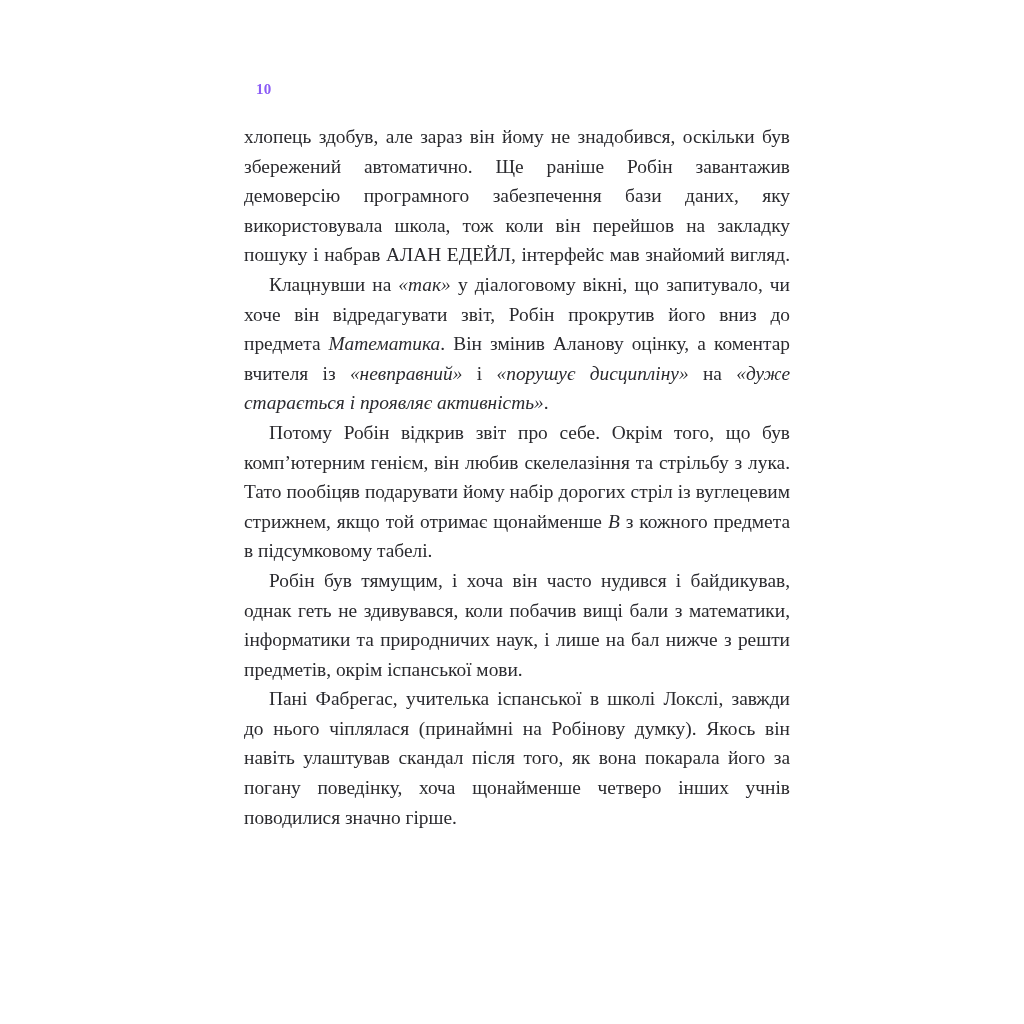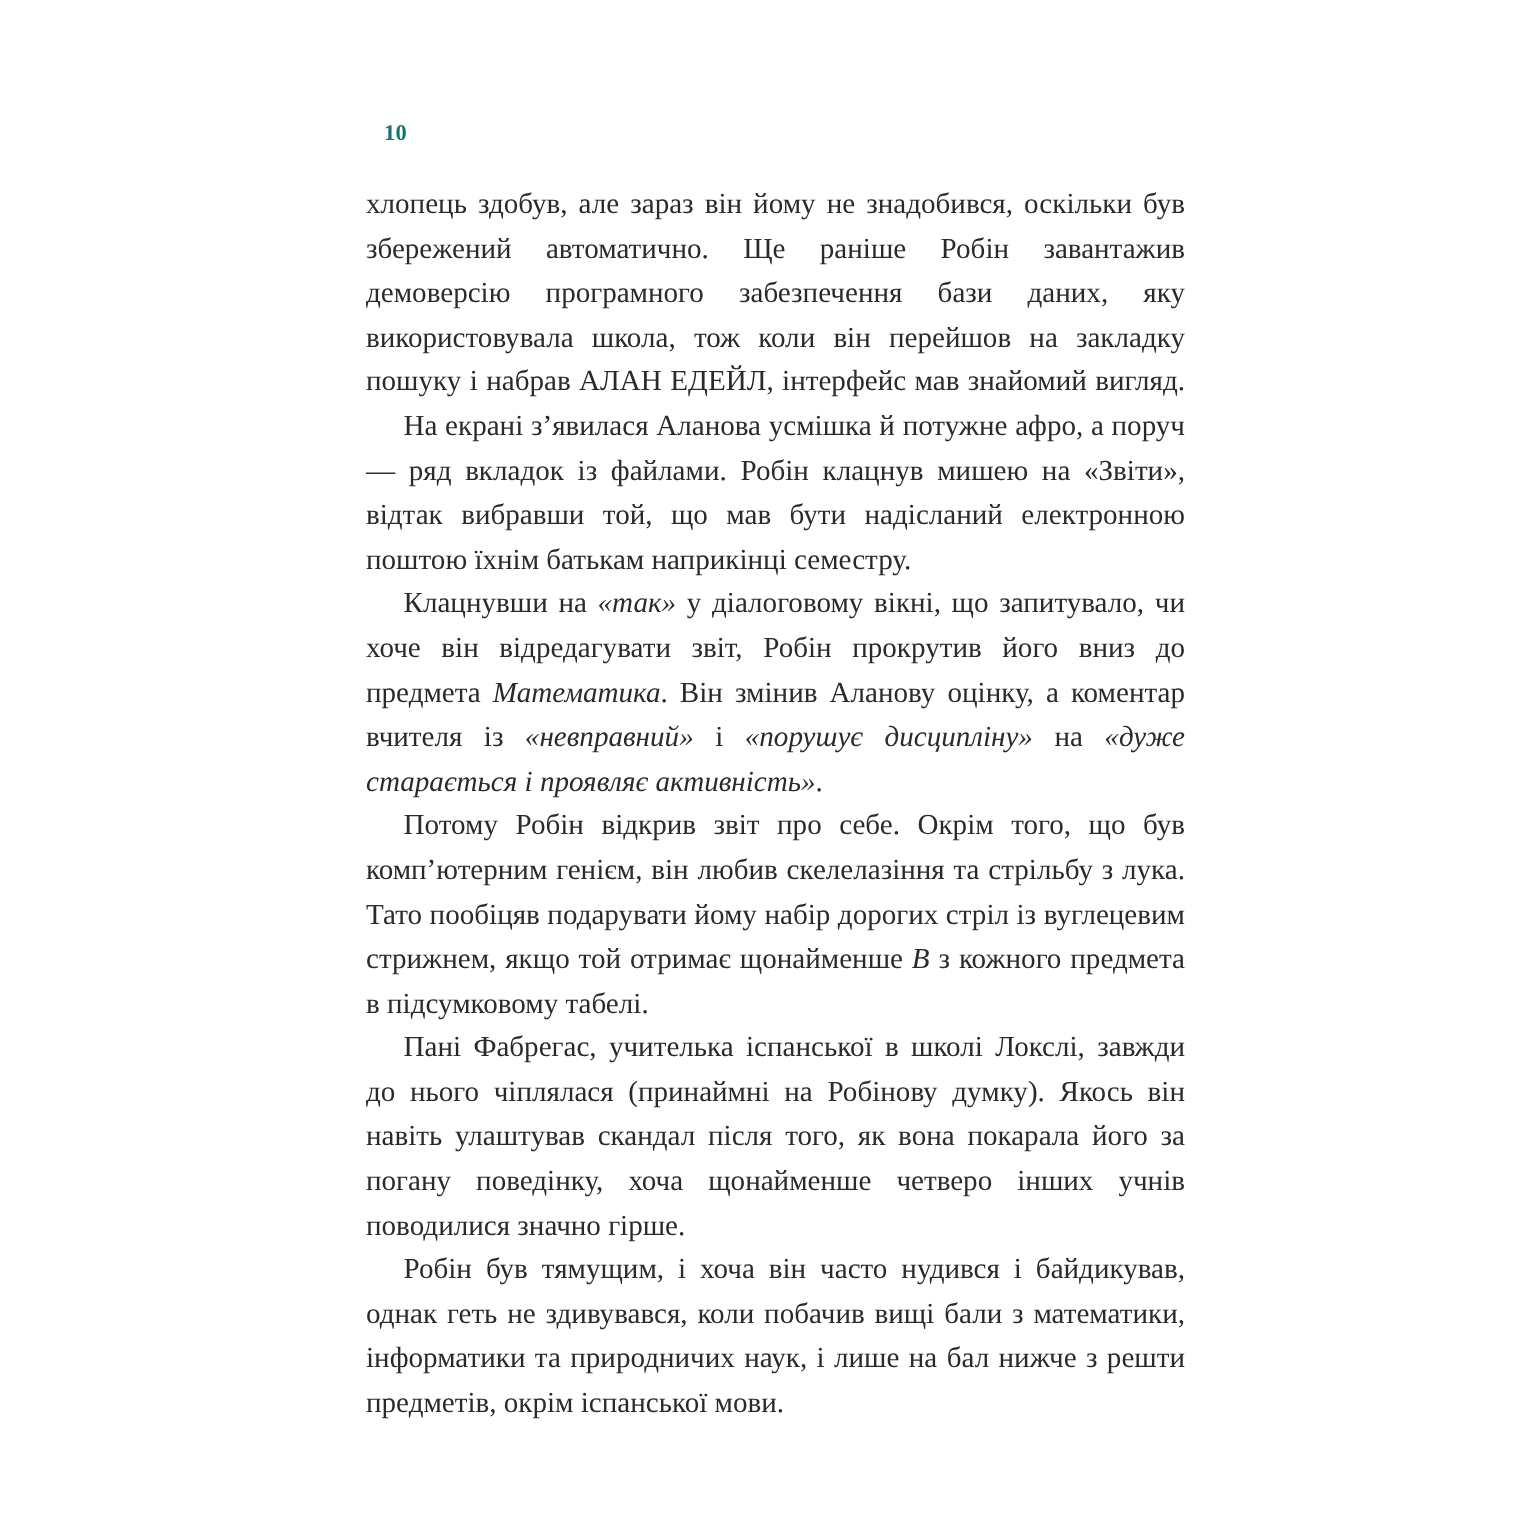--- a/index.html
+++ b/index.html
@@ -17,21 +17,21 @@
     box-sizing: border-box;
   }
   .folio {
     position: absolute;
     left: 256px;
     top: 82px;
     font-family: "Liberation Serif", "DejaVu Serif", serif;
     font-weight: bold;
     font-size: 15px;
     line-height: 1;
-    color: #0f766e;
+    color: #8b5cf6;
     letter-spacing: 0.2px;
   }
   .textblock {
     position: absolute;
     left: 244px;
     top: 122px;
     width: 546px;
     font-family: "Liberation Serif", "DejaVu Serif", serif;
     font-size: 19.4px;
     line-height: 29.6px;
@@ -63,20 +63,19 @@
 </head>
 <body>
 
 <div class="page">
 
   <div class="folio">10</div>
 
   <div class="textblock">
 
   <p class="full-justify"><span>хлопець здобув, але зараз він йому не знадобився, оскільки був збережений автоматично. Ще раніше Робін завантажив демоверсію програмного забезпечення бази даних, яку використовувала школа, тож коли він перейшов на закладку пошуку і набрав АЛАН ЕДЕЙЛ, інтерфейс мав знайомий вигляд.</span></p>
-      <p class="indent"><span>На екрані з’явилася Аланова усмішка й потужне афро, а поруч — ряд вкладок із файлами. Робін клацнув мишею на «Звіти», відтак вибравши той, що мав бути надісланий електронною поштою їхнім батькам наприкінці семестру.</span></p>
       <p class="indent"><span>Клацнувши на </span><span class="ital">«так»</span><span> у діалоговому вікні, що запитувало, чи хоче він відредагувати звіт, Робін прокрутив його вниз до предмета </span><span class="ital">Математика</span><span>. Він змінив Аланову оцінку, а коментар вчителя із </span><span class="ital">«невправний»</span><span> і </span><span class="ital">«порушує дисципліну»</span><span> на </span><span class="ital">«дуже старається і проявляє активність»</span><span>.</span></p>
       <p class="indent"><span>Потому Робін відкрив звіт про себе. Окрім того, що був комп’ютерним генієм, він любив скелелазіння та стрільбу з лука. Тато пообіцяв подарувати йому набір дорогих стріл із вуглецевим стрижнем, якщо той отримає щонайменше </span><span class="ital">B</span><span> з кожного предмета в підсумковому табелі.</span></p>
+      <p class="indent"><span>Робін був тямущим, і хоча він часто нудився і байдикував, однак геть не здивувався, коли побачив вищі бали з математики, інформатики та природничих наук, і лише на бал нижче з решти предметів, окрім іспанської мови.</span></p>
       <p class="indent"><span>Пані Фабрегас, учителька іспанської в школі Локслі, завжди до нього чіплялася (принаймні на Робінову думку). Якось він навіть улаштував скандал після того, як вона покарала його за погану поведінку, хоча щонайменше четверо інших учнів поводилися значно гірше.</span></p>
-      <p class="indent"><span>Робін був тямущим, і хоча він часто нудився і байдикував, однак геть не здивувався, коли побачив вищі бали з математики, інформатики та природничих наук, і лише на бал нижче з решти предметів, окрім іспанської мови.</span></p>
     </div>
 
 </div>
 
 </body></html>

